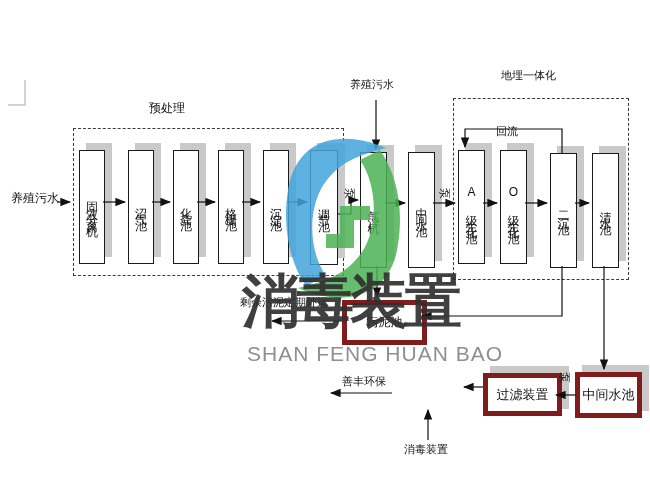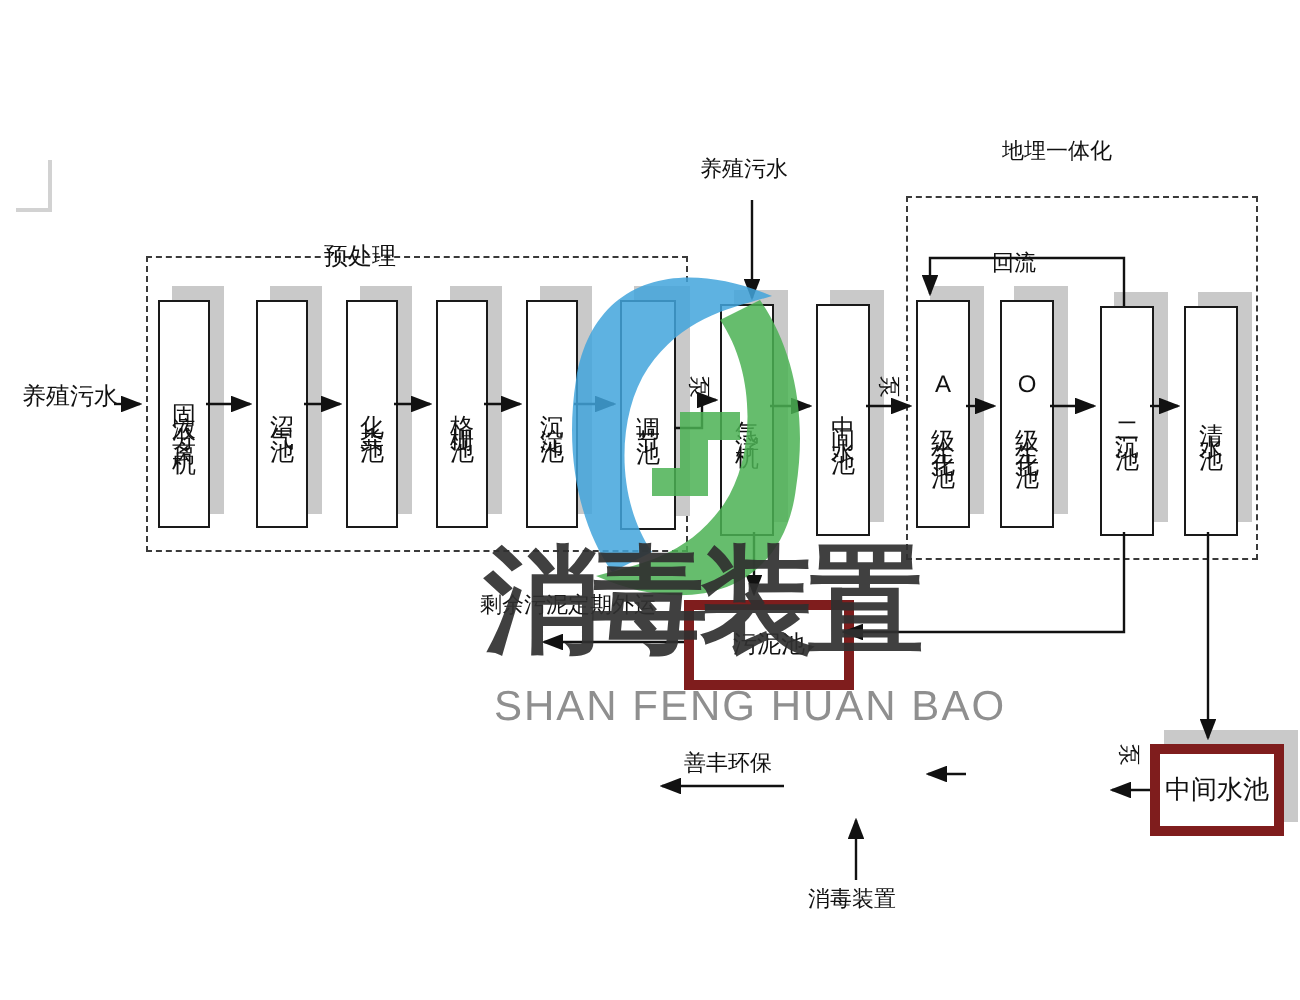--- a/index.html
+++ b/index.html
@@ -42,21 +42,21 @@
 </style>
 </head>
 <body>
 
 <div id="canvas">
 
   <div class="corner-v"></div>
   <div class="corner-h"></div>
 
   <div class="dashed" style="left:73px;top:128px;width:269px;height:146px;"></div>
-  <div class="lbl" style="left:162px;top:100px;margin-top:20px;">预处理</div>
+  <div class="lbl" style="left:149px;top:100px;">预处理</div>
 
   <div class="dashed" style="left:453px;top:98px;width:174px;height:180px;"></div>
   <div class="lbl small" style="left:501px;top:52px;margin-top:16px;">地埋一体化</div>
   <div class="lbl small" style="left:496px;top:124px;">回流</div>
 
   <div class="lbl small" style="left:350px;top:77px;">养殖污水</div>
   <div class="lbl" style="left:11px;top:190px;">养殖污水</div>
 
   <div class="vnode" style="left:79px;top:150px;width:24px;height:112px;">
     <span>固液分离机</span>
@@ -93,20 +93,23 @@
     </div>
   <div class="vnode" style="left:592px;top:153px;width:25px;height:113px;">
     <span>清水池</span>
     </div>
 
   <div class="hnode noshadow" style="left:342px;top:300px;width:75px;height:35px;font-size:12px;">
     <span>污泥池</span>
     </div>
   <div class="hnode" style="left:575px;top:372px;width:57px;height:36px;">
     <span>中间水池</span>
+    </div>
+  <div class="hnode" style="left:483px;top:373px;width:69px;height:33px;">
+    <span>过滤装置</span>
     </div>
 
   <div class="pump" style="left:344px;top:186px;">泵</div>
   <div class="pump" style="left:439px;top:186px;">泵</div>
   <div class="pump" style="left:559px;top:370px;">泵</div>
 
   <div class="lbl small" style="left:240px;top:295px;z-index:3;">剩余污泥定期外运</div>
   <div class="lbl small" style="left:342px;top:374px;">善丰环保</div>
   <div class="lbl small" style="left:404px;top:442px;">消毒装置</div>
 

